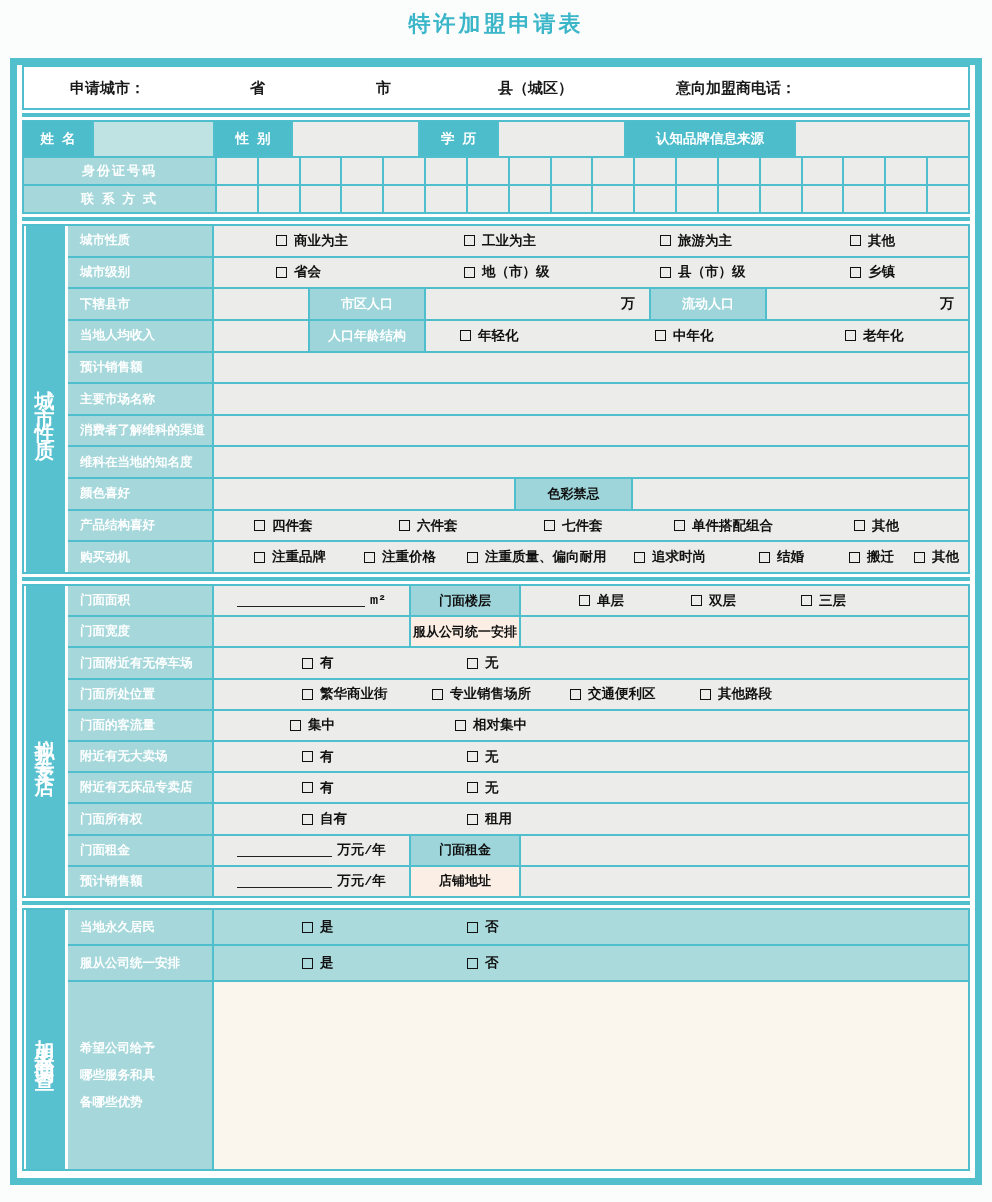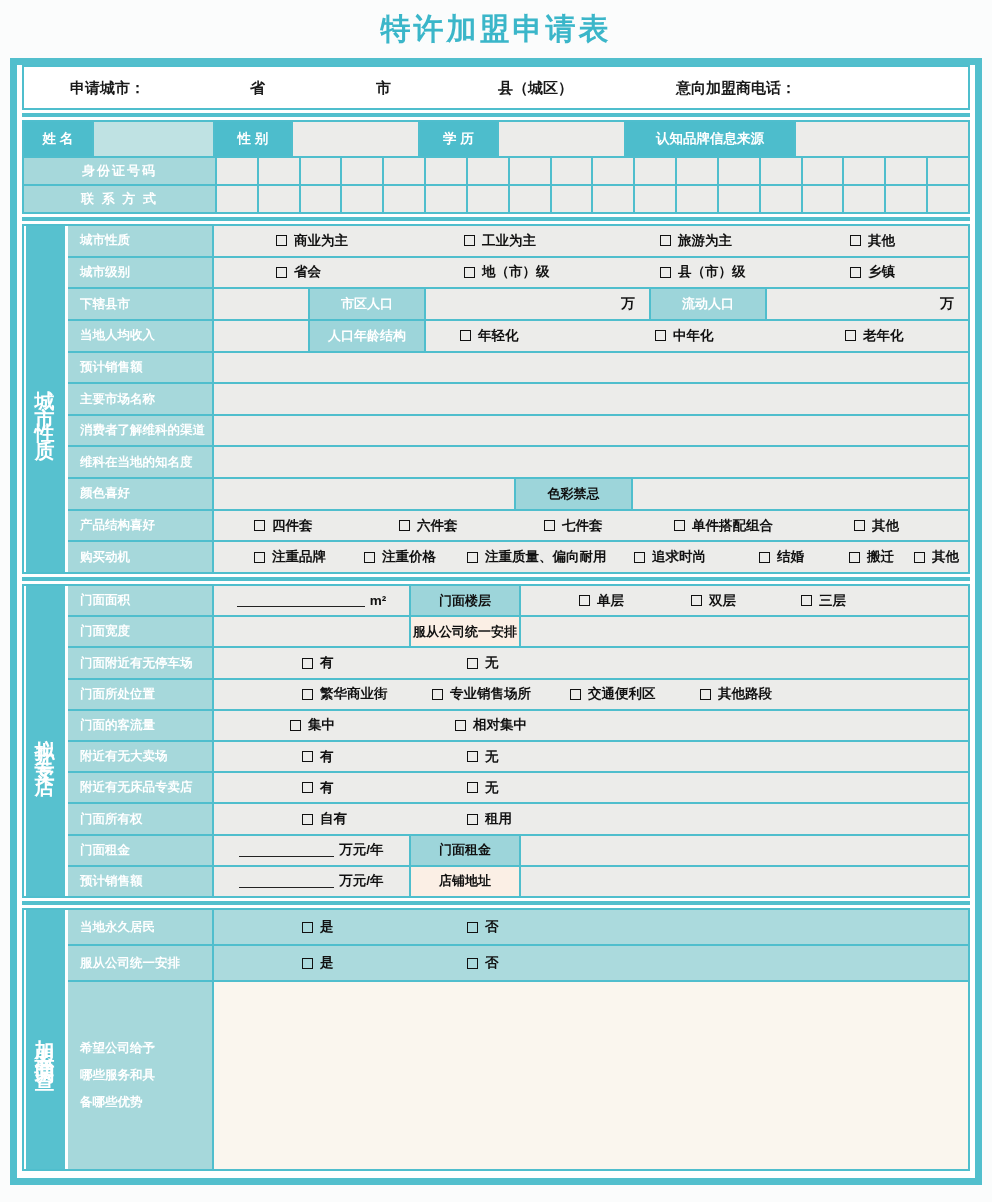--- a/index.html
+++ b/index.html
@@ -1,20 +1,20 @@
 <!DOCTYPE html>
 <html><head>
 <meta charset="utf-8">
 <style>
   * { margin:0; padding:0; box-sizing:border-box; }
   html,body { width:992px; background:#f2f5f5; font-family:"Liberation Sans", sans-serif; }
   .page { width:992px; height:1202px; position:relative; background:#fbfcfc; }
 
   .title { text-align:center; padding-top:9px; font-family:"DejaVu Serif", serif;
-           font-size:30px; font-weight:bold; color:#3bb6c9; letter-spacing:3px; height:58px; }
+           font-size:22px; font-weight:bold; color:#3bb6c9; letter-spacing:3px; height:58px; }
 
   .frame { margin-left:10px; width:972px; height:1127px; border:7px solid #52bfcd;
            background:#ffffff; padding:0 5px; }
 
   .divider { height:4px; background:#52bfcd; margin:3px 0; }
 
   
   .hdr { position:relative; height:45px; border:2px solid #4fbecd; background:#fff;
          font-size:15px; font-weight:bold; color:#1a1a1a; }
   .hitem { position:absolute; top:50%; transform:translateY(-50%); white-space:nowrap; }
@@ -27,21 +27,21 @@
           border-left:2px solid #fff; border-right:3px solid #fff; }
   .rows { flex:1; display:flex; flex-direction:column; min-width:0; }
   .r { display:flex; border-bottom:2px solid #4fbecd; flex:1; min-height:0; }
   .r:last-child { border-bottom:none; }
 
   .lab { width:146px; flex:none; background:#a6d8db; color:#fff; font-weight:bold; font-size:12.5px;
          display:flex; align-items:center; padding-left:12px; border-right:2px solid #4fbecd; }
   .lab.multi { flex-direction:column; align-items:flex-start; justify-content:center; line-height:2.15; }
   .ans { flex:1; background:#ececea; display:flex; align-items:center; min-width:0; }
 
-  .cell { height:100%; display:flex; align-items:center; border-right:2px solid #4fbecd; flex:none; }
+  .cell { height:100%; display:flex; align-items:center; border-right:2px solid #4fbecd; flex:none;font-family:Liberation Mono, monospace; }
   .cell.last { border-right:none; flex:1; }
   .ilab  { justify-content:center; font-weight:bold; font-size:13px; }
   .teal-black { background:#9dd5da; color:#111; }
   .teal-white { background:#9dd5da; color:#fff; }
   .cream { background:#fbefe5; color:#111; }
   .wan { justify-content:flex-end; padding-right:14px; font-weight:bold; font-size:14px; color:#111; background:#ececea; }
 
   .opt { display:flex; align-items:center; font-size:13.5px; font-weight:bold; color:#111; flex:none; }
   .cb  { width:11px; height:11px; border:1.7px solid #111; margin-right:7px; flex:none; background:transparent; }
 

